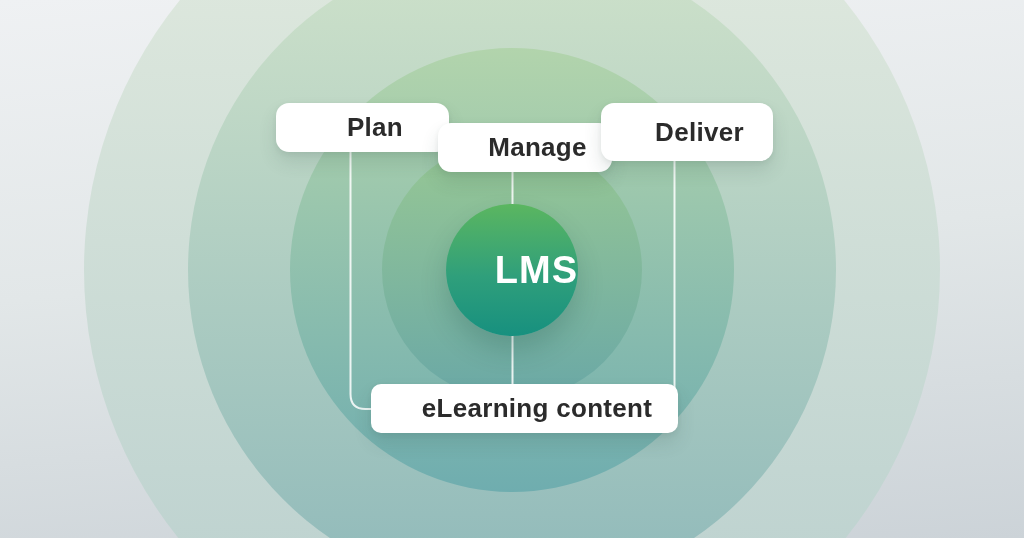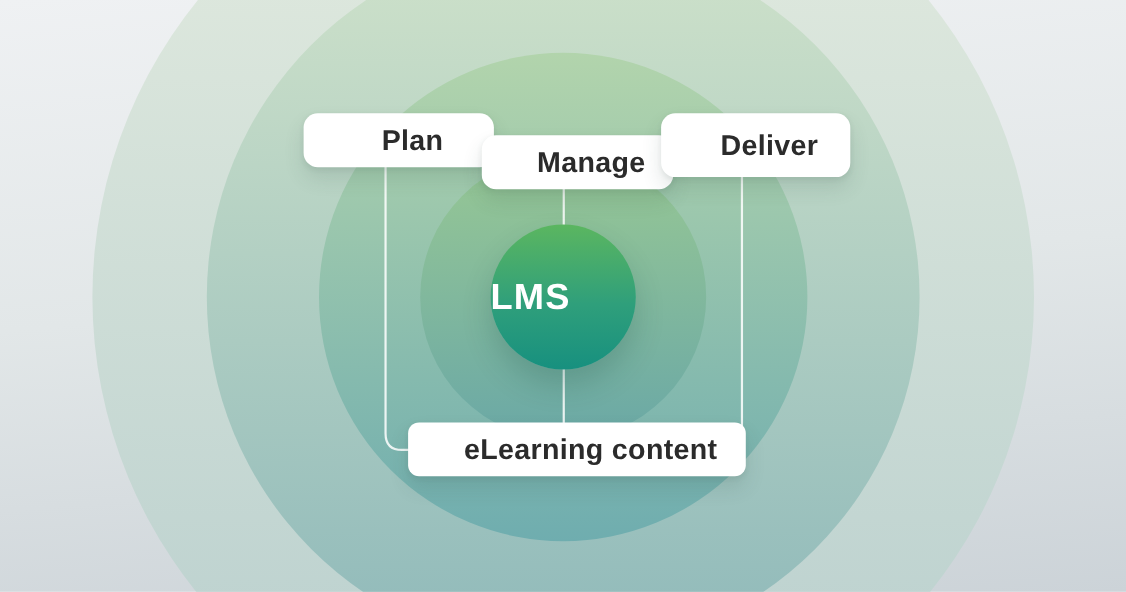--- a/index.html
+++ b/index.html
@@ -60,24 +60,24 @@
   .node-deliver { left: 601px; top: 103px; width: 147px; height: 58px; }
   .node-content { left: 371px; top: 384px; width: 282px; height: 49px; border-radius: 10px; }
   .lms-circle {
     position: absolute;
     left: 446px; top: 204px;
     width: 132px; height: 132px;
     border-radius: 50%;
     background: linear-gradient(180deg, #5bb660 0%, #2f9f7b 55%, #17907f 100%);
     display: flex;
     align-items: center;
-    justify-content: flex-start;
+    justify-content: flex-end;
     color: #ffffff;
     font-weight: 700;
-    font-size: 33px;
+    font-size: 38px;
     letter-spacing: 1px;
     box-shadow: 0 14px 26px rgba(25, 75, 65, 0.22);
   }
 </style>
 </head>
 <body>
 
 <div class="stage">
 
   <div class="ring ring-outer"></div>

